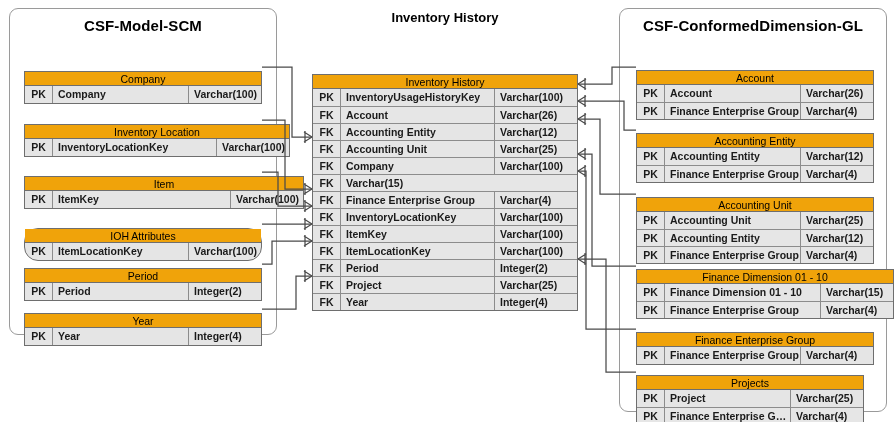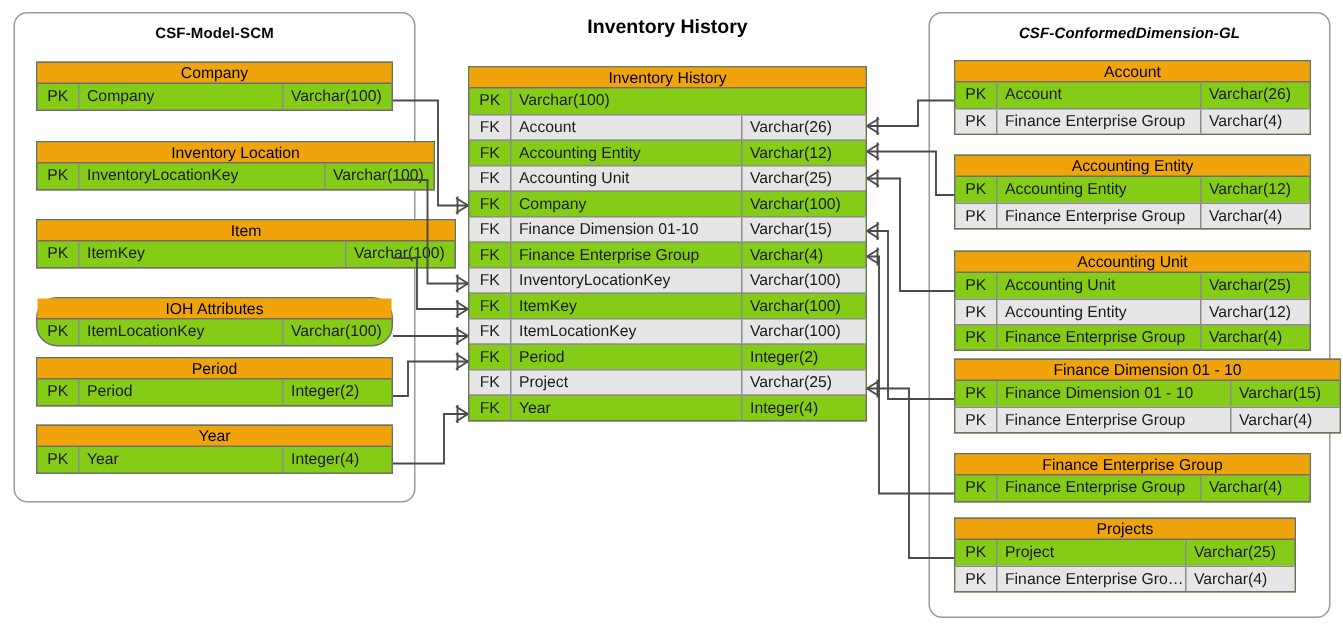--- a/index.html
+++ b/index.html
@@ -4,28 +4,28 @@
 <style>
   html,body{margin:0;padding:0;background:#ffffff;}
   body{width:895px;height:422px;position:relative;overflow:hidden;
        font-family:"Liberation Sans","DejaVu Sans",sans-serif;
        -webkit-font-smoothing:antialiased;}
 
   #canvas{position:absolute;left:0;top:0;width:895px;height:422px;}
 
   
   .group{position:absolute;border:1.4px solid #9a9a9a;border-radius:9px;background:transparent;}
-  .group-title{position:absolute;width:100%;text-align:center;font-size:10px;font-weight:bold;color:#000;letter-spacing:.1px;}
-
-  
-  .tbl{position:absolute;border:1.3px solid #6e6e6e;background:#84cc16;box-sizing:border-box;}
+  .group-title{position:absolute;width:100%;text-align:center;font-size:15px;font-weight:bold;color:#000;letter-spacing:.1px;}
+
+  
+  .tbl{position:absolute;border:1.3px solid #6e6e6e;background:#e5e5e5;box-sizing:border-box;margin-top:30px;}
   .tbl-hdr{background:#F0A30A;color:#000;font-size:10.5px;text-align:center;
            line-height:14px;height:14px;border-bottom:1.3px solid #6e6e6e;box-sizing:border-box;
            overflow:hidden;white-space:nowrap;}
-  .row{display:flex;height:17px;box-sizing:border-box;font-size:10.5px;line-height:16px;color:#1a1a1a;}
+  .row{display:flex;height:17px;box-sizing:border-box;font-size:10.5px;line-height:16px;color:#1a1a1a;font-weight:bold;}
   .row + .row{border-top:1.1px solid #8c8c8c;align-items:center;}
   .row.alt{background:#e6e6e6;}
   .c-key{width:28px;min-width:28px;text-align:center;border-right:1.1px solid #8c8c8c;box-sizing:border-box;
          overflow:hidden;white-space:nowrap;}
   .c-name{flex:1;padding-left:5px;border-right:1.1px solid #8c8c8c;box-sizing:border-box;
           overflow:hidden;white-space:nowrap;text-overflow:ellipsis;}
   .c-type{text-align:left;padding-left:5px;box-sizing:border-box;overflow:hidden;white-space:nowrap;}
 
   
   .set-left  .c-name{}
@@ -45,21 +45,21 @@
 </head>
 <body>
 
 <div id="canvas">
 
   <div class="group" style="left:9px;top:8px;width:266px;height:325px;">
     <div class="group-title" style="top:8px;">CSF-Model-SCM</div>
   </div>
 
   <div class="group" style="left:619px;top:8px;width:266px;height:402px;">
-    <div class="group-title" style="top:8px;font-style:italic;">CSF-ConformedDimension-GL</div>
+    <div class="group-title" style="top:8px;">CSF-ConformedDimension-GL</div>
   </div>
 
   <div class="caption" style="left:312px;top:10px;width:266px;">Inventory History</div>
 
   <div class="tbl set-left" style="left:24px;top:41px;width:238px;">
     <div class="tbl-hdr">Company</div>
     <div class="row">
       <div class="c-key">PK</div>
       <div class="c-name">Company</div>
       <div class="c-type">Varchar(100)</div>
@@ -109,20 +109,21 @@
       <div class="c-name">Year</div>
       <div class="c-type">Integer(4)</div>
     </div>
   </div>
 
   <div class="tbl set-mid" style="left:312px;top:44px;width:266px;">
     <div class="tbl-hdr">Inventory History</div>
 
     <div class="row">
       <div class="c-key">PK</div>
+      <div class="c-name">InventoryUsageHistoryKey</div>
       <div class="c-type">Varchar(100)</div>
     </div>
     <div class="row alt">
       <div class="c-key">FK</div>
       <div class="c-name">Account</div>
       <div class="c-type">Varchar(26)</div>
     </div>
     <div class="row">
       <div class="c-key">FK</div>
       <div class="c-name">Accounting Entity</div>
@@ -133,21 +134,20 @@
       <div class="c-name">Accounting Unit</div>
       <div class="c-type">Varchar(25)</div>
     </div>
     <div class="row">
       <div class="c-key">FK</div>
       <div class="c-name">Company</div>
       <div class="c-type">Varchar(100)</div>
     </div>
     <div class="row alt">
       <div class="c-key">FK</div>
-      <div class="c-name">Finance Dimension 01-10</div>
       <div class="c-type">Varchar(15)</div>
     </div>
     <div class="row">
       <div class="c-key">FK</div>
       <div class="c-name">Finance Enterprise Group</div>
       <div class="c-type">Varchar(4)</div>
     </div>
     <div class="row alt">
       <div class="c-key">FK</div>
       <div class="c-name">InventoryLocationKey</div>

